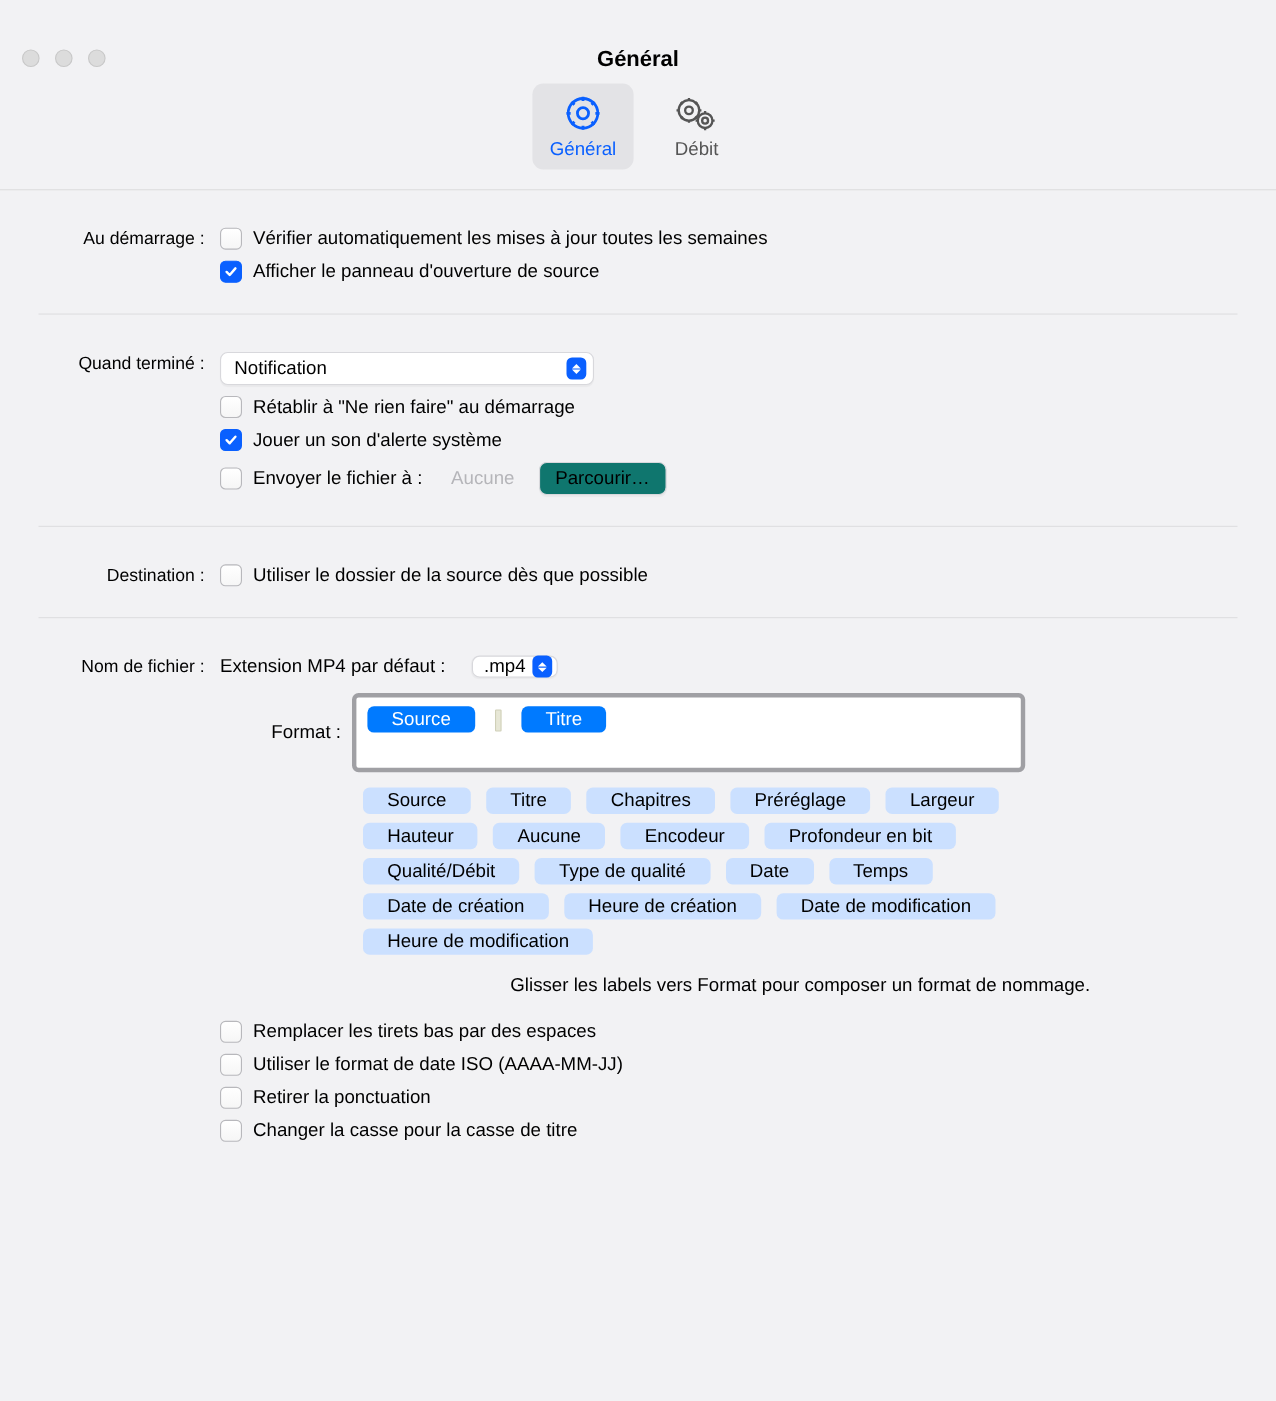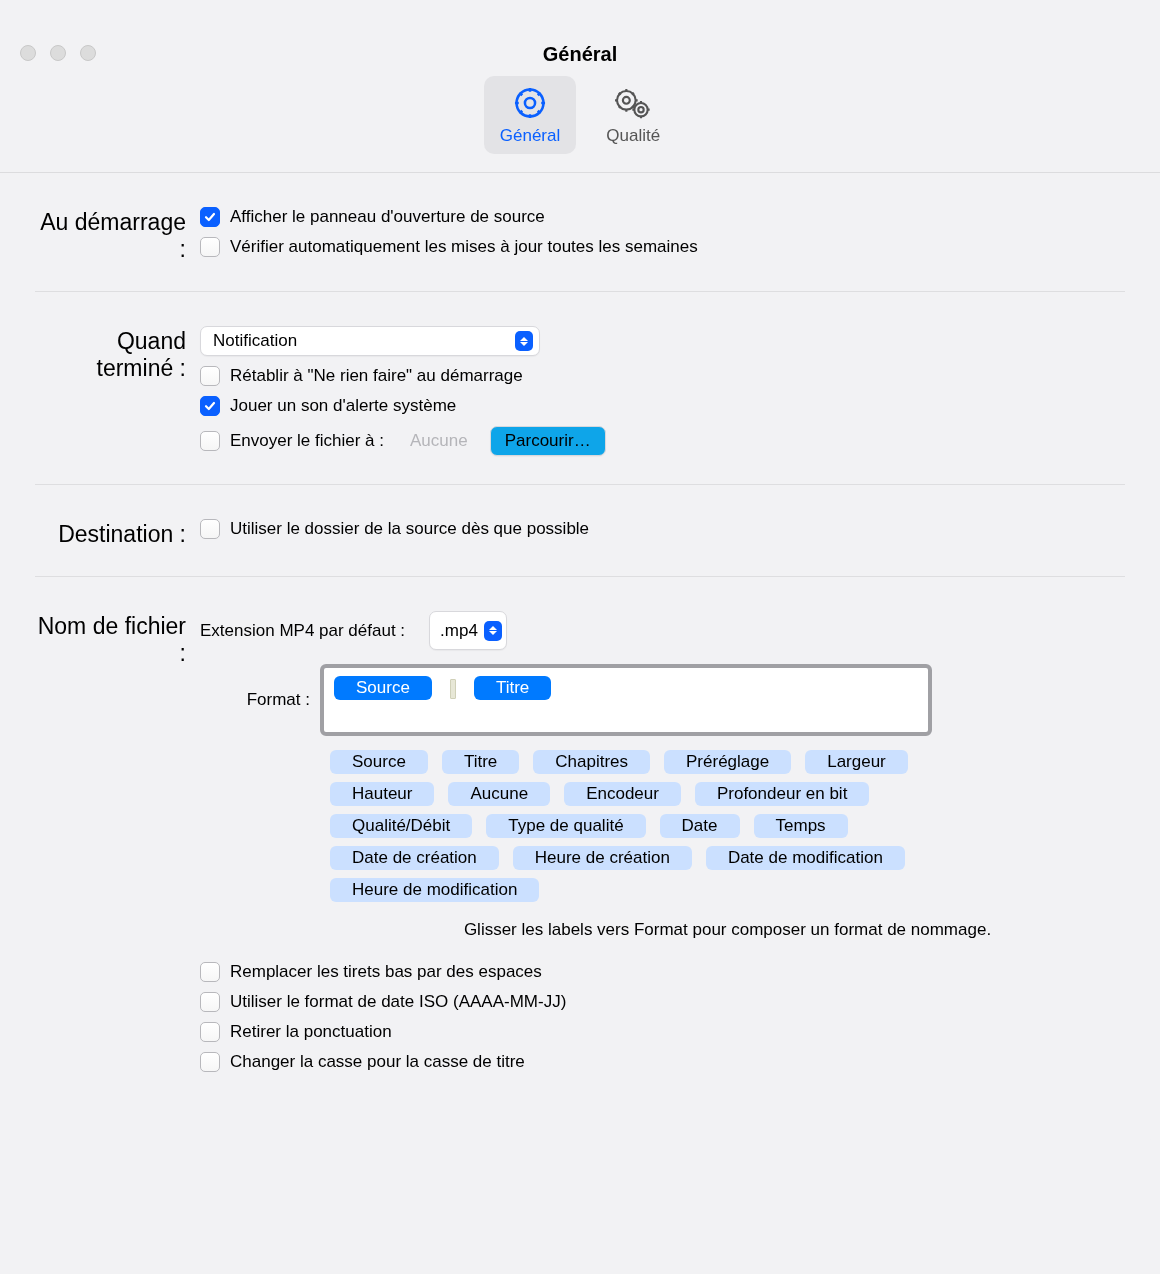--- a/index.html
+++ b/index.html
@@ -92,21 +92,21 @@
       height: 1px;
       background: #dedee0;
       margin: 0;
     }
     .section .labelcol {
       width: 165px;
       flex-shrink: 0;
       text-align: right;
       padding-right: 14px;
       padding-top: 2px;
-      font-size: 23px;
+      font-size: 16px;
       color: #000;
     }
     .section .fieldcol {
       flex: 1;
     }
     .row {
       display: flex;
       align-items: center;
       gap: 10px;
       margin-bottom: 10px;
@@ -137,42 +137,42 @@
       justify-content: space-between;
       background: #fff;
       border: 1px solid #d8d8dc;
       border-radius: 7px;
       padding: 4px 6px 4px 12px;
       height: 30px;
       font-size: 17px;
       box-shadow: 0 1px 1px rgba(0,0,0,0.04);
     }
     .select.wide { width: 340px; }
-    .select.small { padding: 2px 4px 2px 10px; height: 39px; }
+    .select.small { padding: 2px 4px 2px 10px; height: 20px; }
     .select .stepper {
       width: 18px;
       height: 20px;
       background: #0a60ff;
       border-radius: 5px;
       display: flex;
       flex-direction: column;
       align-items: center;
       justify-content: center;
       gap: 1px;
     }
     .select .stepper .arr {
       width: 0; height: 0;
       border-left: 4px solid transparent;
       border-right: 4px solid transparent;
     }
     .select .stepper .arr.up { border-bottom: 4px solid #fff; }
     .select .stepper .arr.down { border-top: 4px solid #fff; }
     .muted { color: #b5b5b9; }
     .button {
-      background: #0ea5e9;
+      background: #0f766e;
       border: 1px solid #d8d8dc;
       border-radius: 7px;
       padding: 4px 14px;
       height: 30px;
       font-size: 17px;
       box-shadow: 0 1px 1px rgba(0,0,0,0.04);
       display: inline-flex;
       align-items: center;
     }
     .sublabel {
@@ -265,44 +265,44 @@
       <span class="icon">
         <svg width="42" height="38" viewBox="0 0 30 24" fill="none" stroke="#555" stroke-width="1.6">
           <circle cx="10" cy="10" r="2.6"></circle>
             <circle cx="10" cy="10" r="7"></circle>
           <path d="M10 1.5v2M10 16.5v2M18.5 10h-2M3.5 10h-2M15.6 4.4l-1.4 1.4M5.8 14.2l-1.4 1.4M15.6 15.6l-1.4-1.4M5.8 5.8 4.4 4.4"></path>
           <circle cx="21" cy="17" r="2"></circle>
             <circle cx="21" cy="17" r="5"></circle>
           <path d="M21 10.5v1.6M21 21.9v1.6M27.5 17h-1.6M16.1 17h-1.6"></path>
         </svg>
       </span>
-      <span class="label">Qualité</span>
+      <span class="label">Débit</span>
     </div>
   </div>
 
   <div class="divider-full"></div>
 
   <div class="content">
 
     <div class="section">
       <div class="labelcol">Au démarrage :</div>
       <div class="fieldcol">
+        <div class="row">
+          <span class="checkbox">
+            
+          </span>
+          <span>Vérifier automatiquement les mises à jour toutes les semaines</span>
+        </div>
         <div class="row">
           <span class="checkbox checked">
             <svg width="14" height="14" viewBox="0 0 14 14">
                 <path d="M3 7.2 5.8 10 11 4" stroke="#fff" stroke-width="2.2" fill="none" stroke-linecap="round" stroke-linejoin="round"></path>
               </svg>
           </span>
           <span>Afficher le panneau d'ouverture de source</span>
-        </div>
-        <div class="row">
-          <span class="checkbox">
-            
-          </span>
-          <span>Vérifier automatiquement les mises à jour toutes les semaines</span>
         </div>
       </div>
     </div>
     <div class="divider"></div>
 
     <div class="section">
       <div class="labelcol">Quand terminé :</div>
       <div class="fieldcol">
         <div class="row">
           <span class="select wide">

